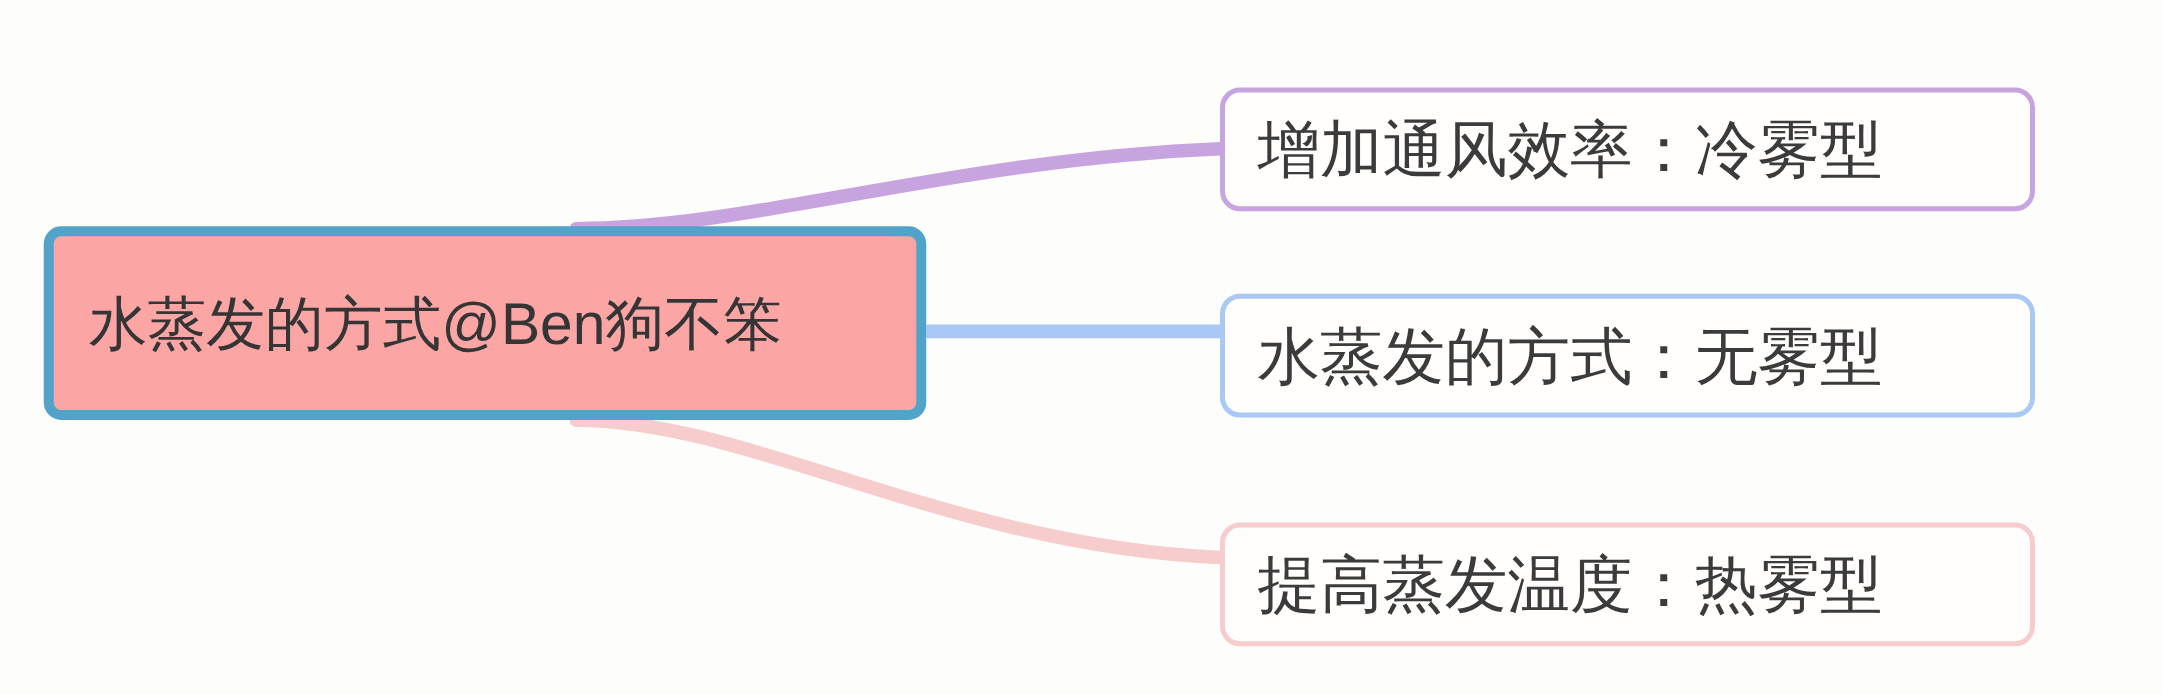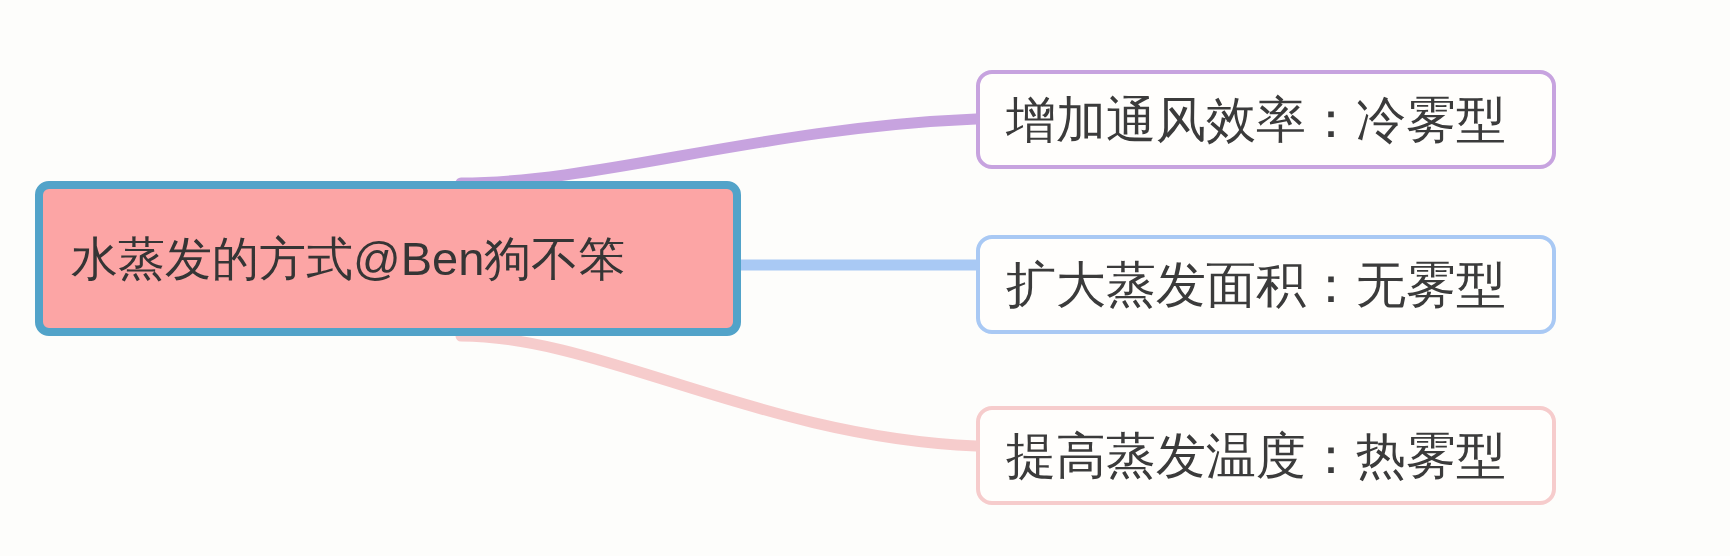--- a/index.html
+++ b/index.html
@@ -53,21 +53,21 @@
     background: #fca5a5;
   }
   #root-node .node-label {
     font-size: 47px;
     line-height: 1;
     color: #353535;
   }
   
   .child-node {
     left: 976px;
-    width: 580px;
+    width: 652px;
     height: 99px;
     border-radius: 16px;
     border-style: solid;
     border-width: 4px;
     padding-left: 26px;
     background: #fffefc;
   }
   .child-node .node-label {
     font-size: 50px;
     line-height: 1;
@@ -75,21 +75,21 @@
   }
   #child-node-0 {
     top: 70px;
     border-color: #c7a3df;
   }
   #child-node-1 {
     top: 235px;
     border-color: #a9c9f4;
   }
   #child-node-2 {
-    top: 406px;
+    top: 418px;
     border-color: #f6cccc;
   }
 </style>
 </head>
 <body>
 
 <div id="mindmap">
 
   <svg id="connector-layer" viewBox="0 0 1730 556" width="1730" height="556" xmlns="http://www.w3.org/2000/svg">
 
@@ -102,20 +102,20 @@
 
   <div class="node" id="root-node">
     <span class="node-label">水蒸发的方式@Ben狗不笨</span>
   </div>
 
   <div class="node child-node" id="child-node-0">
     <span class="node-label">增加通风效率：冷雾型</span>
   </div>
 
   <div class="node child-node" id="child-node-1">
-    <span class="node-label">扩大蒸发面积：无雾型</span>
+    <span class="node-label">水蒸发的方式：无雾型</span>
   </div>
 
   <div class="node child-node" id="child-node-2">
     <span class="node-label">提高蒸发温度：热雾型</span>
   </div>
 
 </div>
 
 </body></html>

